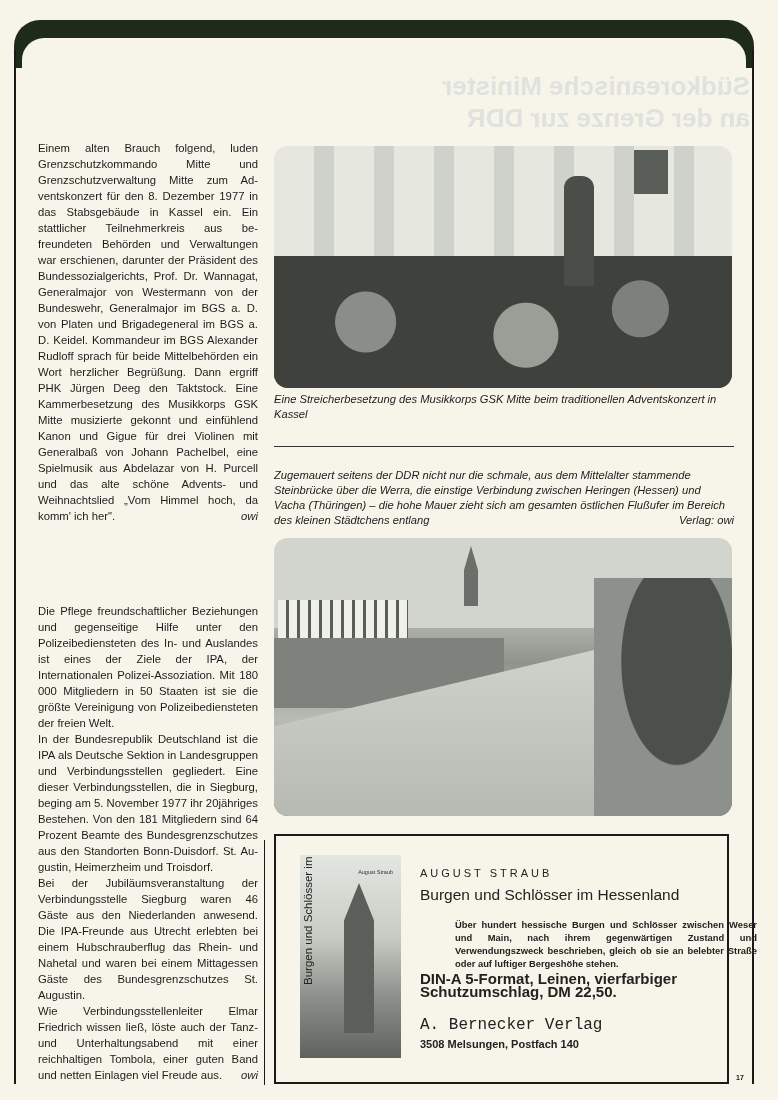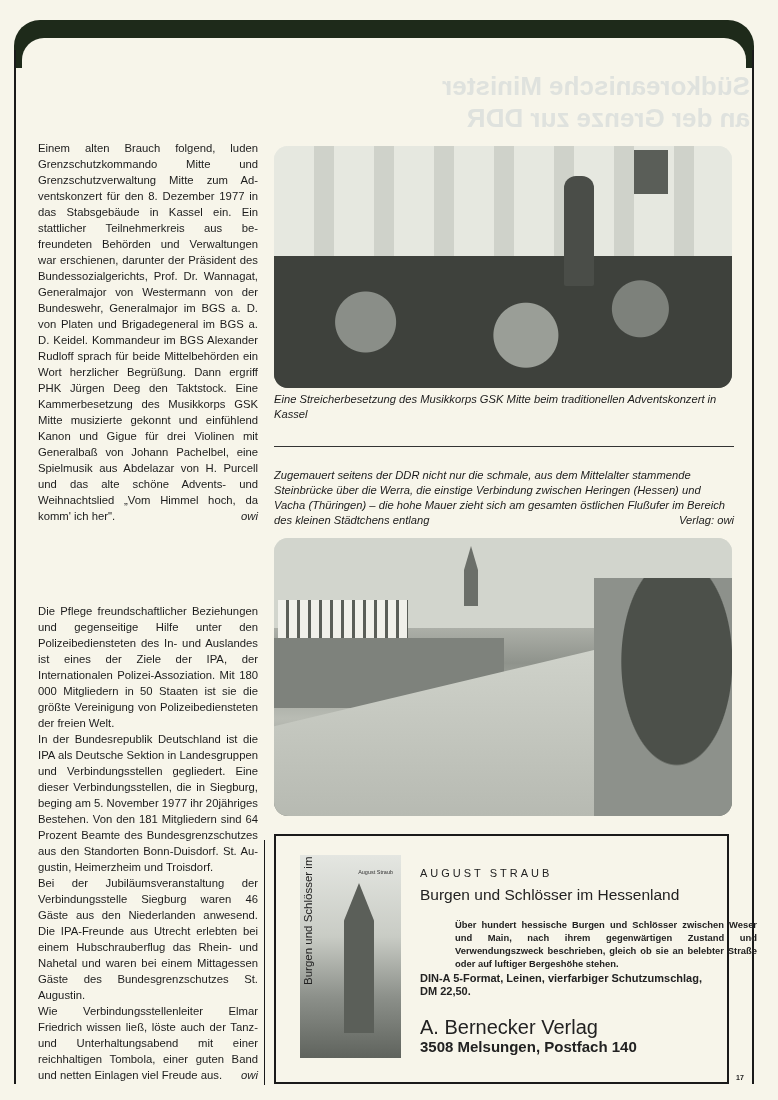--- a/index.html
+++ b/index.html
@@ -71,23 +71,23 @@
   }
   .book-title-vert {
     position: absolute; left: 0; top: 0; width: 203px; height: 34px;
     transform-origin: 0 0; transform: translate(2px, 200px) rotate(-90deg);
     font-size: 11.5px; line-height: 13px; color: #222; text-align: left; padding-left: 70px;
   }
   .book-author { position: absolute; right: 8px; top: 14px; font-size: 5.5px; color: #333; }
   .ad-author { position: absolute; left: 420px; top: 867px; font-size: 11px; letter-spacing: 3px; color: #222; }
   .ad-title { position: absolute; left: 420px; top: 886px; font-size: 15.5px; color: #222; }
   .ad-desc { position: absolute; left: 420px; top: 918px; width: 302px; font-size: 9.4px; line-height: 13px; text-align: justify; color: #222; font-weight: bold; margin-left: 35px; }
-  .ad-format { position: absolute; left: 420px; top: 972px; width: 302px; font-size: 11px; line-height: 13px; color: #222; font-weight: bold; }
-  .ad-publisher { position: absolute; left: 420px; top: 1016px; font-size: 20px; color: #222; }
-  .ad-address { position: absolute; left: 420px; top: 1038px; font-size: 15px; color: #222; font-weight: bold; }
+  .ad-format { position: absolute; left: 420px; top: 972px; width: 302px; font-size: 15px; line-height: 13px; color: #222; font-weight: bold; }
+  .ad-publisher { position: absolute; left: 420px; top: 1016px; font-size: 16px; color: #222; font-family: Liberation Mono, monospace; }
+  .ad-address { position: absolute; left: 420px; top: 1038px; font-size: 11px; color: #222; font-weight: bold; }
   .page-number { position: absolute; left: 736px; top: 1074px; font-size: 7px; font-weight: bold; color: #222; }
 </style>
 </head>
 <body>
 
 <div class="top-band"></div>
 <div class="top-inner"></div>
 <div class="frame-left"></div>
 <div class="frame-right"></div>
 

